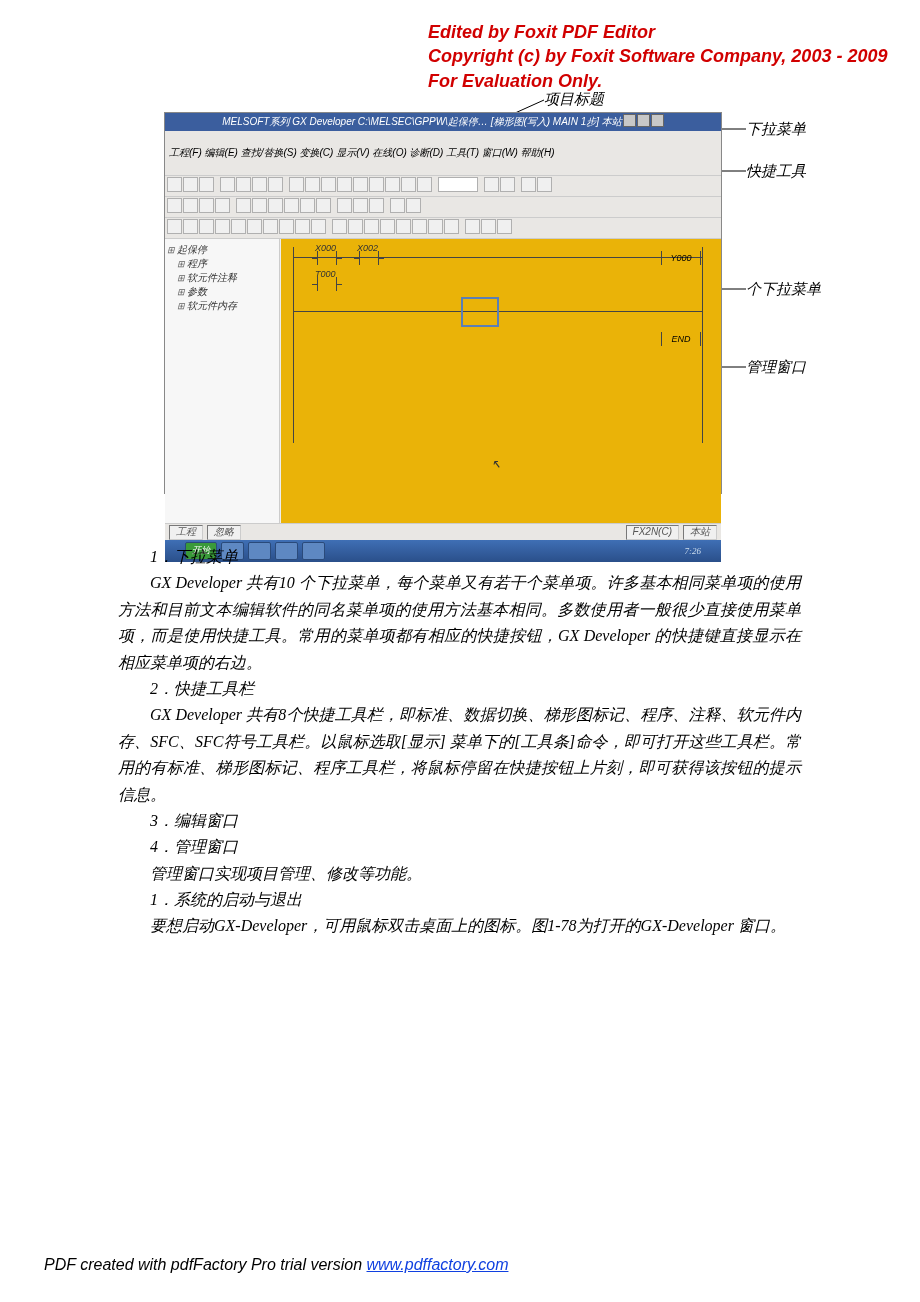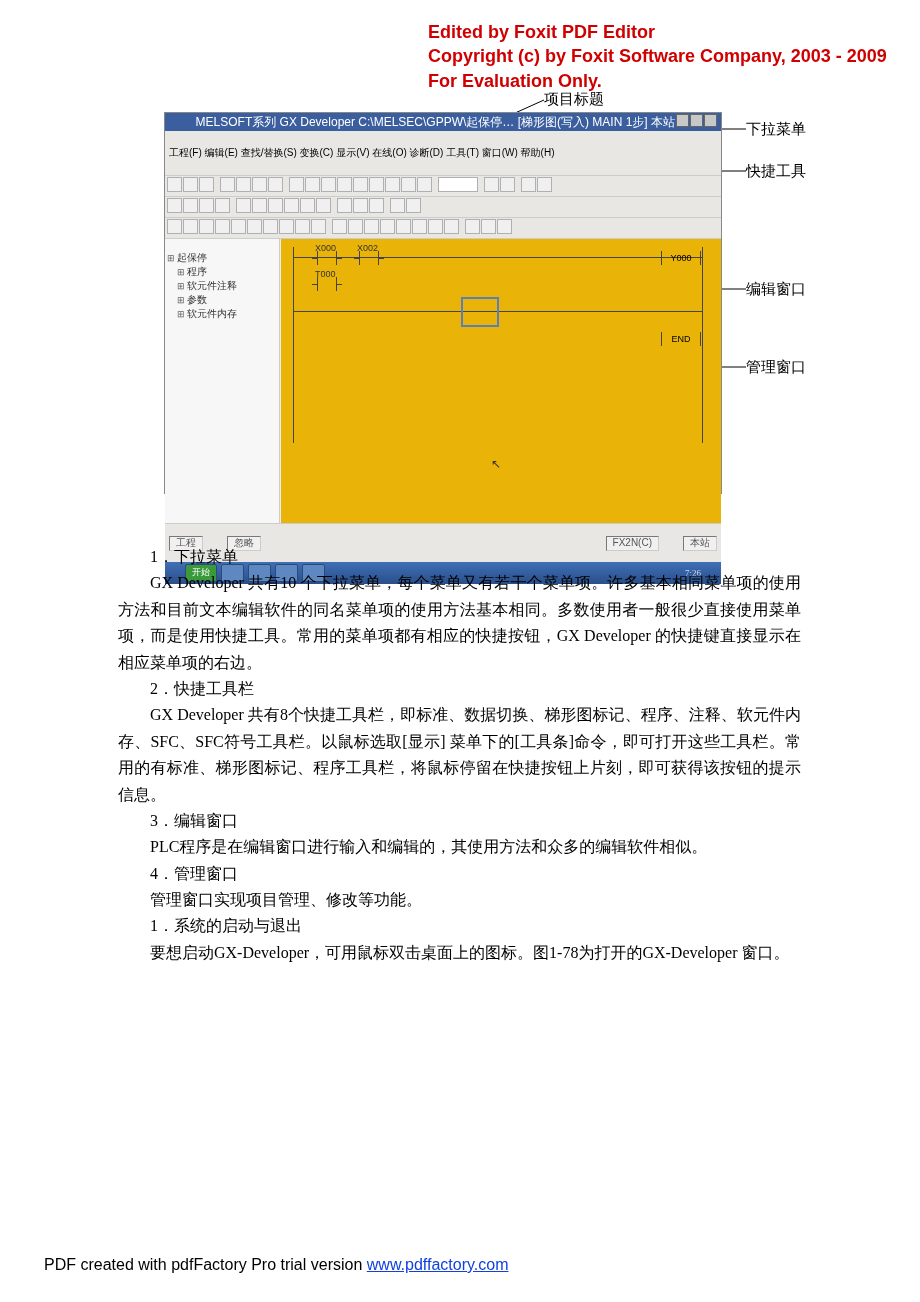--- a/index.html
+++ b/index.html
@@ -1,52 +1,52 @@
 <!DOCTYPE html>
 <html><head>
 <meta charset="utf-8">
 <style>
   html, body { margin: 0; padding: 0; background: #fff; font-family: "SimSun", "宋体", serif; color: #000; }
-  .page { width: 900px; min-height: 1302px; position: relative; box-sizing: border-box; }
+  .page { width: 900px; min-height: 1302px; position: relative; box-sizing: border-box; font-style: italic; }
   .watermark { position: absolute; left: 428px; top: 20px; font-family: Arial, sans-serif; font-weight: bold; color: #d10000; font-size: 18px; line-height: 1.35; }
   .figure-wrap { position: absolute; left: 164px; top: 90px; width: 636px; }
   .fig { position: relative; width: 560px; height: 404px; }
 
   
   .callout { position: absolute; font-size: 15px; color: #000; white-space: nowrap; }
   .callout svg { position: absolute; overflow: visible; }
 
   
   .scr { position: absolute; left: 0; top: 22px; width: 558px; height: 382px; border: 1px solid #888; background: #e9e7e4; box-sizing: border-box; }
-  .scr-title { background: #3b5e9e; color: #fff; font-size: 12px; padding: 1px 4px; height: 16px; line-height: 14px; font-family: Arial, sans-serif; display: flex; justify-content: flex-end; align-items: center; }
+  .scr-title { background: #3b5e9e; color: #fff; font-size: 10px; padding: 1px 4px; height: 16px; line-height: 14px; font-family: Arial, sans-serif; display: flex; justify-content: center; align-items: center; }
   .scr-title .btns span { display:inline-block; width:11px; height:11px; background:#c8c8c8; border:1px solid #666; margin-left:1px; }
   .scr-menu { background: #e9e7e4; font-size: 10px; padding: 15px 4px; height: 14px; border-bottom: 1px solid #ccc; font-family: Arial, sans-serif; }
   .scr-tool { background: #e9e7e4; height: 18px; border-bottom: 1px solid #ccc; padding: 1px 2px; display:flex; gap:1px; }
   .scr-tool span { display:inline-block; width:15px; height:15px; border:1px solid #b0b0b0; background:#f0f0f0; box-sizing:border-box; }
   .scr-tool .sep { width:4px; border:none; background:none; }
   .scr-tool .wide { width:40px; background:#fff; }
 
   .scr-body { display:flex; height: 284px; background:#fff; }
-  .scr-tree { width: 110px; background:#f7f7f7; border-right:1px solid #ccc; font-size:10px; padding:12px 2px; font-family:Arial,sans-serif; color:#333; line-height:1.4; }
+  .scr-tree { width: 110px; background:#f7f7f7; border-right:1px solid #ccc; font-size:10px; padding:4px 2px; font-family:Arial,sans-serif; color:#333; line-height:1.4; }
   .scr-tree .tn { white-space:nowrap; }
   .scr-tree .tn::before { content:"⊞ "; color:#666; font-size:9px; }
   .scr-tree .i1 { padding-left:10px; }
 
   .scr-ladder { flex:1; position:relative; background:#eab308; border-left:1px solid #eee; }
   .rung { position:absolute; left:12px; right:18px; height:1px; background:#444; }
   .rail-l { position:absolute; left:12px; top:8px; bottom:80px; width:1px; background:#444; }
   .rail-r { position:absolute; right:18px; top:8px; bottom:80px; width:1px; background:#444; }
   .contact { position:absolute; width:18px; height:14px; border-left:1px solid #444; border-right:1px solid #444; }
   .contact::before, .contact::after { content:""; position:absolute; top:50%; width:6px; height:1px; background:#444; }
   .contact::before { left:-6px; } .contact::after { right:-6px; }
   .coil { position:absolute; right:20px; width:38px; height:14px; border-left:1px solid #444; border-right:1px solid #444; font-size:9px; text-align:center; line-height:14px; font-family:Arial,sans-serif; }
   .lbl { position:absolute; font-size:9px; font-family:Arial,sans-serif; color:#333; }
   .cursor-box { position:absolute; width:34px; height:26px; border:2px solid #5b7fb8; }
 
-  .scr-status { height:16px; background:#e9e7e4; border-top:1px solid #ccc; font-size:10px; display:flex; align-items:center; padding:11px 4px; gap:24px; font-family:Arial,sans-serif; color:#555; }
+  .scr-status { height:16px; background:#e9e7e4; border-top:1px solid #ccc; font-size:10px; display:flex; align-items:center; padding:0 4px; gap:4px; font-family:Arial,sans-serif; color:#555; }
   .scr-status .seg { border:1px inset #ccc; padding:0 6px; height:13px; line-height:12px; background:#f0f0f0; }
 
   .scr-task { height:22px; background:linear-gradient(#3f6fb5,#2a4f8a); display:flex; align-items:center; padding:0 20px; gap:4px; }
   .scr-task .tbtn { height:16px; background:#5e88c2; border:1px solid #2a4a7a; color:#fff; font-size:9px; font-family:Arial,sans-serif; padding:0 6px; line-height:15px; border-radius:2px; }
   .scr-task .start { background:#3a9a3a; }
   .scr-task .tray { margin-left:auto; color:#cde; font-size:9px; }
 
   .fig-caption { text-align:center; font-size:15px; margin-top: 14px; width:560px; }
 
   
@@ -87,21 +87,21 @@
       <div class="callout" style="left:582px; top:72px;">
         <svg style="left:-24px; top:8px;" width="24" height="2">
             <line x1="0" y1="1" x2="24" y2="1" stroke="#000" stroke-width="1"></line>
           </svg>
         <span>快捷工具</span>
       </div>
       <div class="callout" style="left:582px; top:190px;">
         <svg style="left:-24px; top:8px;" width="24" height="2">
             <line x1="0" y1="1" x2="24" y2="1" stroke="#000" stroke-width="1"></line>
           </svg>
-        <span>编辑窗口</span>
+        <span>个下拉菜单</span>
       </div>
       <div class="callout" style="left:582px; top:268px;">
         <svg style="left:-470px; top:8px;" width="470" height="2">
             <line x1="0" y1="1" x2="470" y2="1" stroke="#000" stroke-width="1"></line>
           </svg>
         <span>管理窗口</span>
       </div>
 
       <div class="scr">
         <div class="scr-title">
@@ -235,21 +235,20 @@
   </div>
 
   <div class="content">
     <p class="ind">1．下拉菜单</p>
     <p class="ind">GX Developer 共有10 个下拉菜单，每个菜单又有若干个菜单项。许多基本相同菜单项的使用方法和目前文本编辑软件的同名菜单项的使用方法基本相同。多数使用者一般很少直接使用菜单项，而是使用快捷工具。常用的菜单项都有相应的快捷按钮，GX Developer 的快捷键直接显示在相应菜单项的右边。</p>
 
     <p class="ind">2．快捷工具栏</p>
     <p class="ind">GX Developer 共有8个快捷工具栏，即标准、数据切换、梯形图标记、程序、注释、软元件内存、SFC、SFC符号工具栏。以鼠标选取[显示] 菜单下的[工具条]命令，即可打开这些工具栏。常用的有标准、梯形图标记、程序工具栏，将鼠标停留在快捷按钮上片刻，即可获得该按钮的提示信息。</p>
 
     <p class="ind">3．编辑窗口</p>
-    <p class="ind">PLC程序是在编辑窗口进行输入和编辑的，其使用方法和众多的编辑软件相似。</p>
 
     <p class="ind">4．管理窗口</p>
     <p class="ind">管理窗口实现项目管理、修改等功能。</p>
 
 
     <p class="ind">1．系统的启动与退出</p>
     <p class="ind">要想启动GX-Developer，可用鼠标双击桌面上的图标。图1-78为打开的GX-Developer 窗口。</p>
   </div>
 
   <div class="footer">

